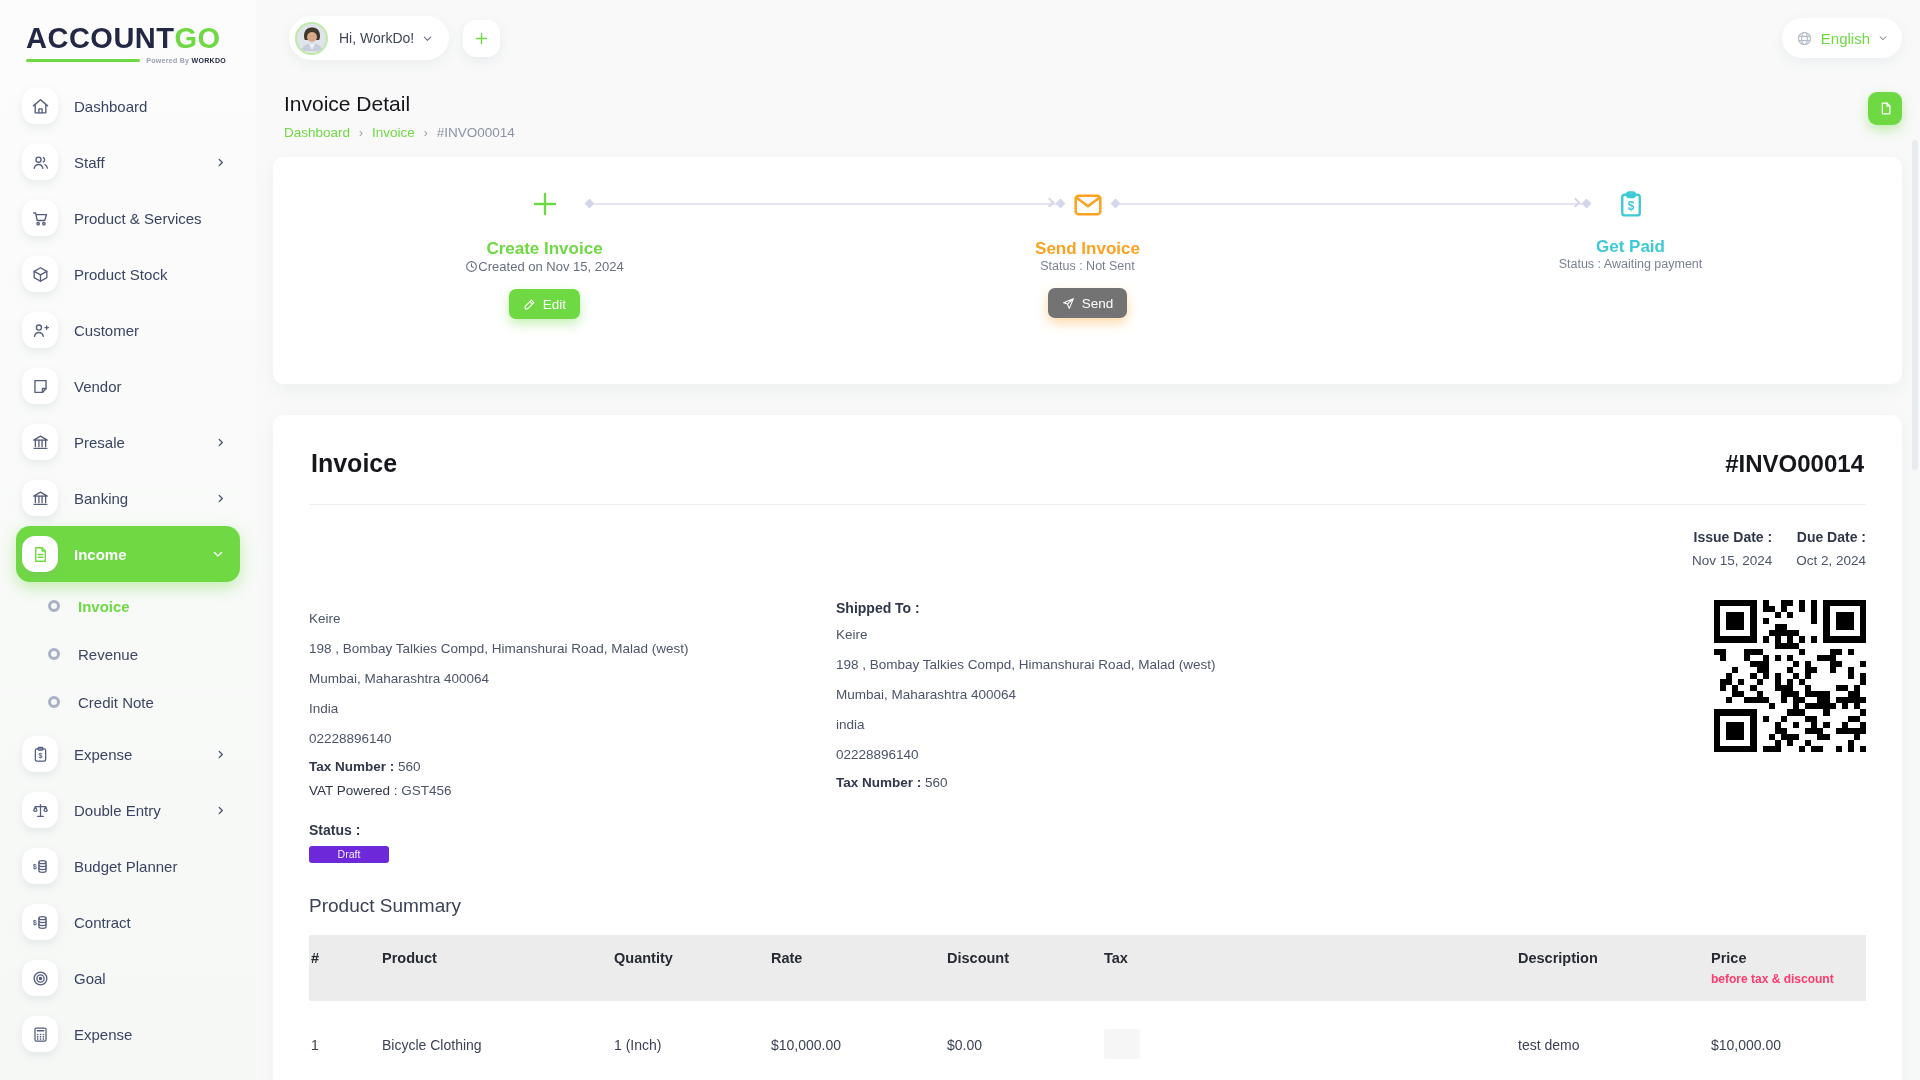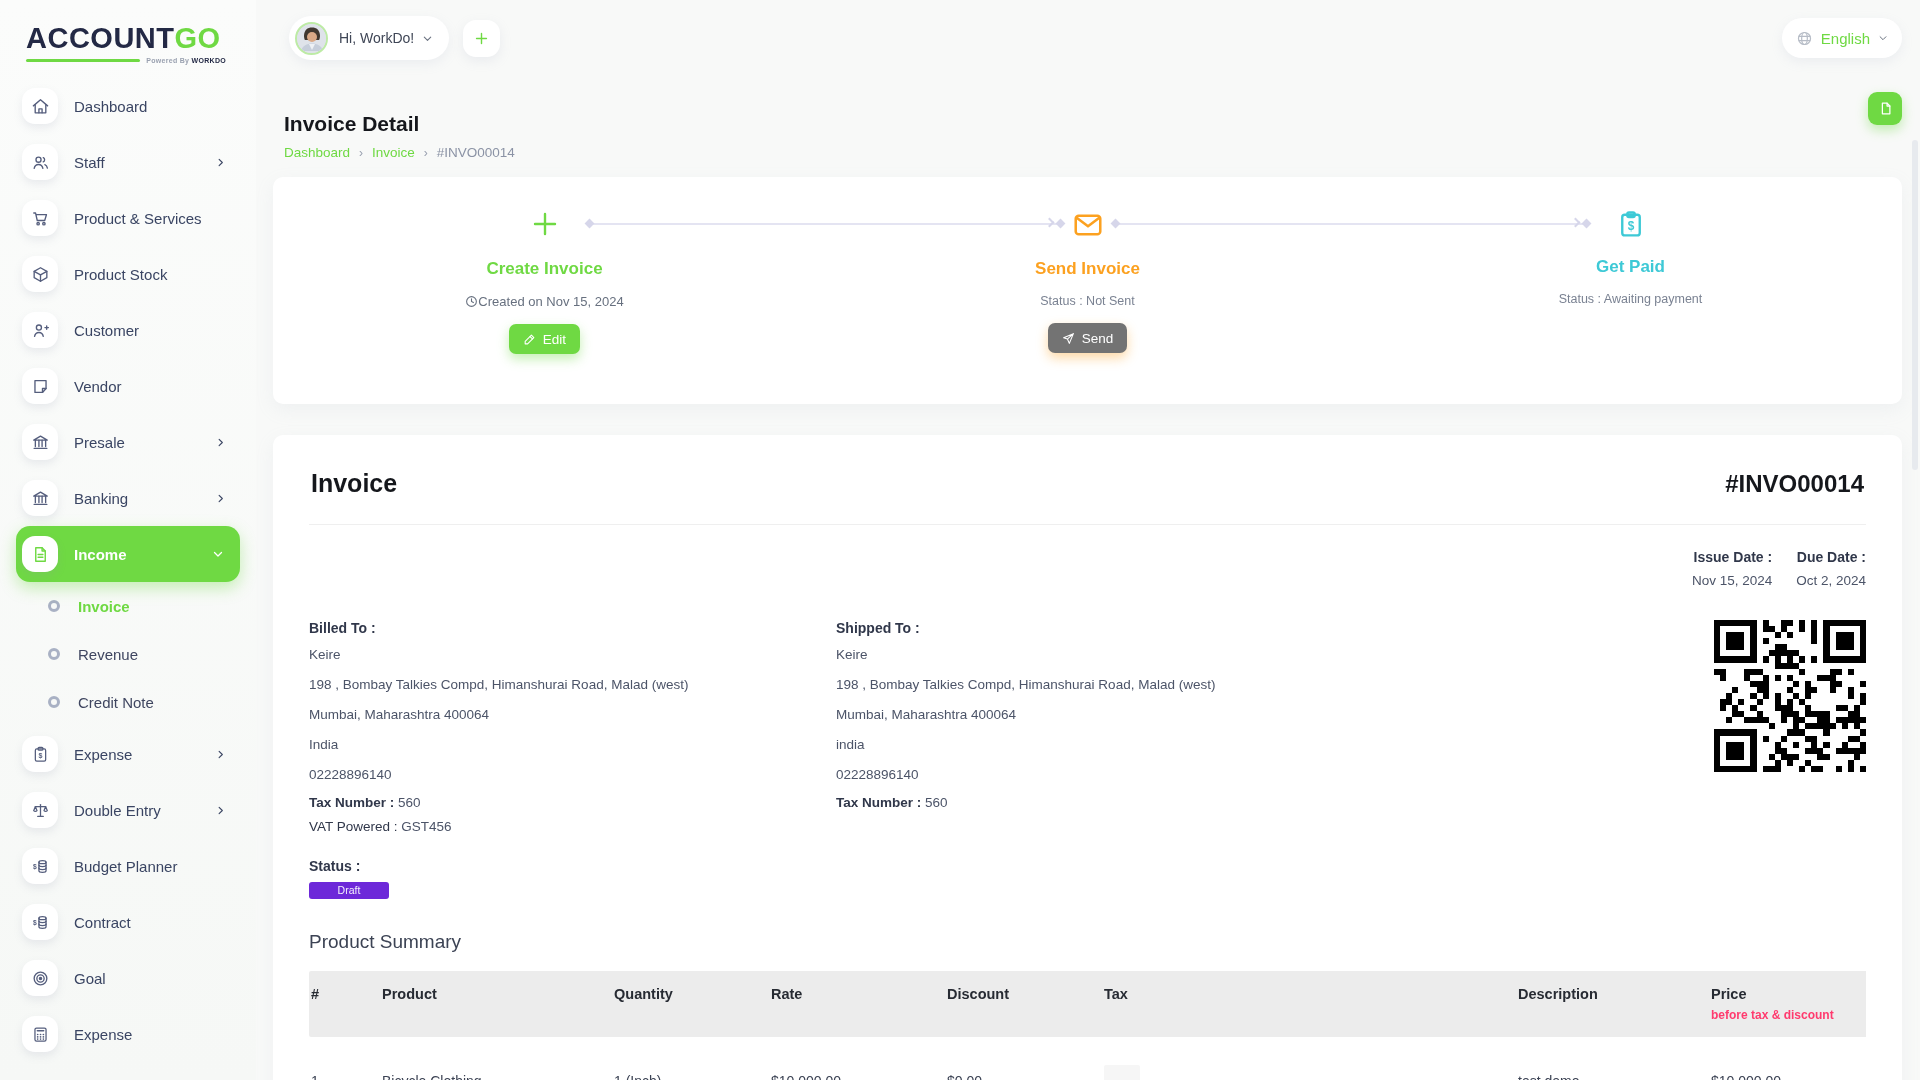--- a/index.html
+++ b/index.html
@@ -34,31 +34,31 @@
   .user-pill { height:44px; padding:0 16px 0 6px; }
   .avatar { width:33px; height:33px; border-radius:50%; border:2px solid #bdeba5; overflow:hidden; background:#dfe3ea; }
   .greeting { margin:0 8px 0 11px; font-size:14px; color:#3f4656; }
   .add-btn { width:37px; height:37px; margin-left:14px; background:#fff; border-radius:13px; box-shadow:0 4px 12px rgba(160,170,195,.16); display:flex; align-items:center; justify-content:center; cursor:pointer; }
   .lang-pill { height:40px; padding:0 14px; margin-left:auto; }
   .lang-label { margin:0 8px; font-size:15px; color:#6fd943; }
 
   
   .content { position:absolute; left:256px; right:0; top:70px; bottom:0; padding:16px 18px 0 17px; }
   .page-head { display:flex; align-items:flex-start; justify-content:space-between; padding:6px 0 0 11px; }
-  .page-title { font-size:21px; font-weight:bold; color:#15171c;margin-top:20px; }
+  .page-title { font-size:21px; font-weight:normal; color:#15171c; }
   .crumbs { margin-top:9px; font-size:13.5px; color:#8b93a5; display:flex; align-items:center; gap:9px; }
   .crumbs a { color:#6fd943; text-decoration:none; cursor:pointer; }
   .crumb-sep { color:#9aa1b0; font-size:12px; }
   .export-btn { width:34px; height:33px; background:#6fd943; border-radius:9px; box-shadow:0 5px 12px rgba(111,217,67,.4); display:flex; align-items:center; justify-content:center; cursor:pointer; }
 
   .card { background:#fff; border-radius:10px; box-shadow:0 6px 18px rgba(169,184,200,.12); }
   .steps-card { position:relative; margin-top:17px; height:227px; display:flex; padding-top:32px; }
   .step-col { flex:1; display:flex; flex-direction:column; align-items:center; }
   .step-title { margin-top:20px; font-size:17px; font-weight:bold; }
-  .step-status { margin-top:15px; font-size:13px; color:#67707f; display:flex; align-items:center; }
+  .step-status { font-size:13px; color:#67707f; display:flex; align-items:center; }
   .step-btn { margin-top:15px; border:none; color:#fff; font-size:13.5px; font-family:inherit; border-radius:7px; height:30px; padding:0 14px; display:flex; align-items:center; gap:7px; cursor:pointer; }
   .btn-edit { background:#6fd943; box-shadow:0 5px 12px rgba(111,217,67,.4); }
   .btn-send { background:#737373; box-shadow:0 5px 12px rgba(252,161,32,.4); }
   .connector { position:absolute; top:46px; height:2px; background:#e4e4f2; }
   .connector .dmd { position:absolute; top:-3px; width:7px; height:7px; background:#d6d6ea; transform:rotate(45deg); }
   .connector .dmd.l { left:-2px; } .connector .dmd.r { right:-2px; }
   .connector .arr { position:absolute; right:9px; top:-4px; width:7px; height:7px; border-top:2px solid #d6d6ea; border-right:2px solid #d6d6ea; transform:rotate(45deg); }
 
   
   .invoice-card { margin-top:31px; height:820px; padding:34px 36px; overflow:hidden; }
@@ -468,21 +468,20 @@
         <div class="date-value">Nov 15, 2024</div>
       </div>
       <div class="date-box">
         <div class="date-label">Due Date :</div>
         <div class="date-value">Oct 2, 2024</div>
       </div>
     </div>
 
     <div class="addr-grid">
       <div>
-        <div class="addr-label">Billed To :</div>
         <div class="addr-line">Keire</div>
         <div class="addr-line">198 , Bombay Talkies Compd, Himanshurai Road, Malad (west)</div>
         <div class="addr-line">Mumbai, Maharashtra 400064</div>
         <div class="addr-line">India</div>
         <div class="addr-line">02228896140</div>
         <div class="addr-kv"><b>Tax Number :</b> <span>560</span></div>
         <div class="addr-kv"><span style="color:#30374a;">VAT Powered :</span> <span>GST456</span></div>
       </div>
       <div>
         <div class="addr-label">Shipped To :</div>

